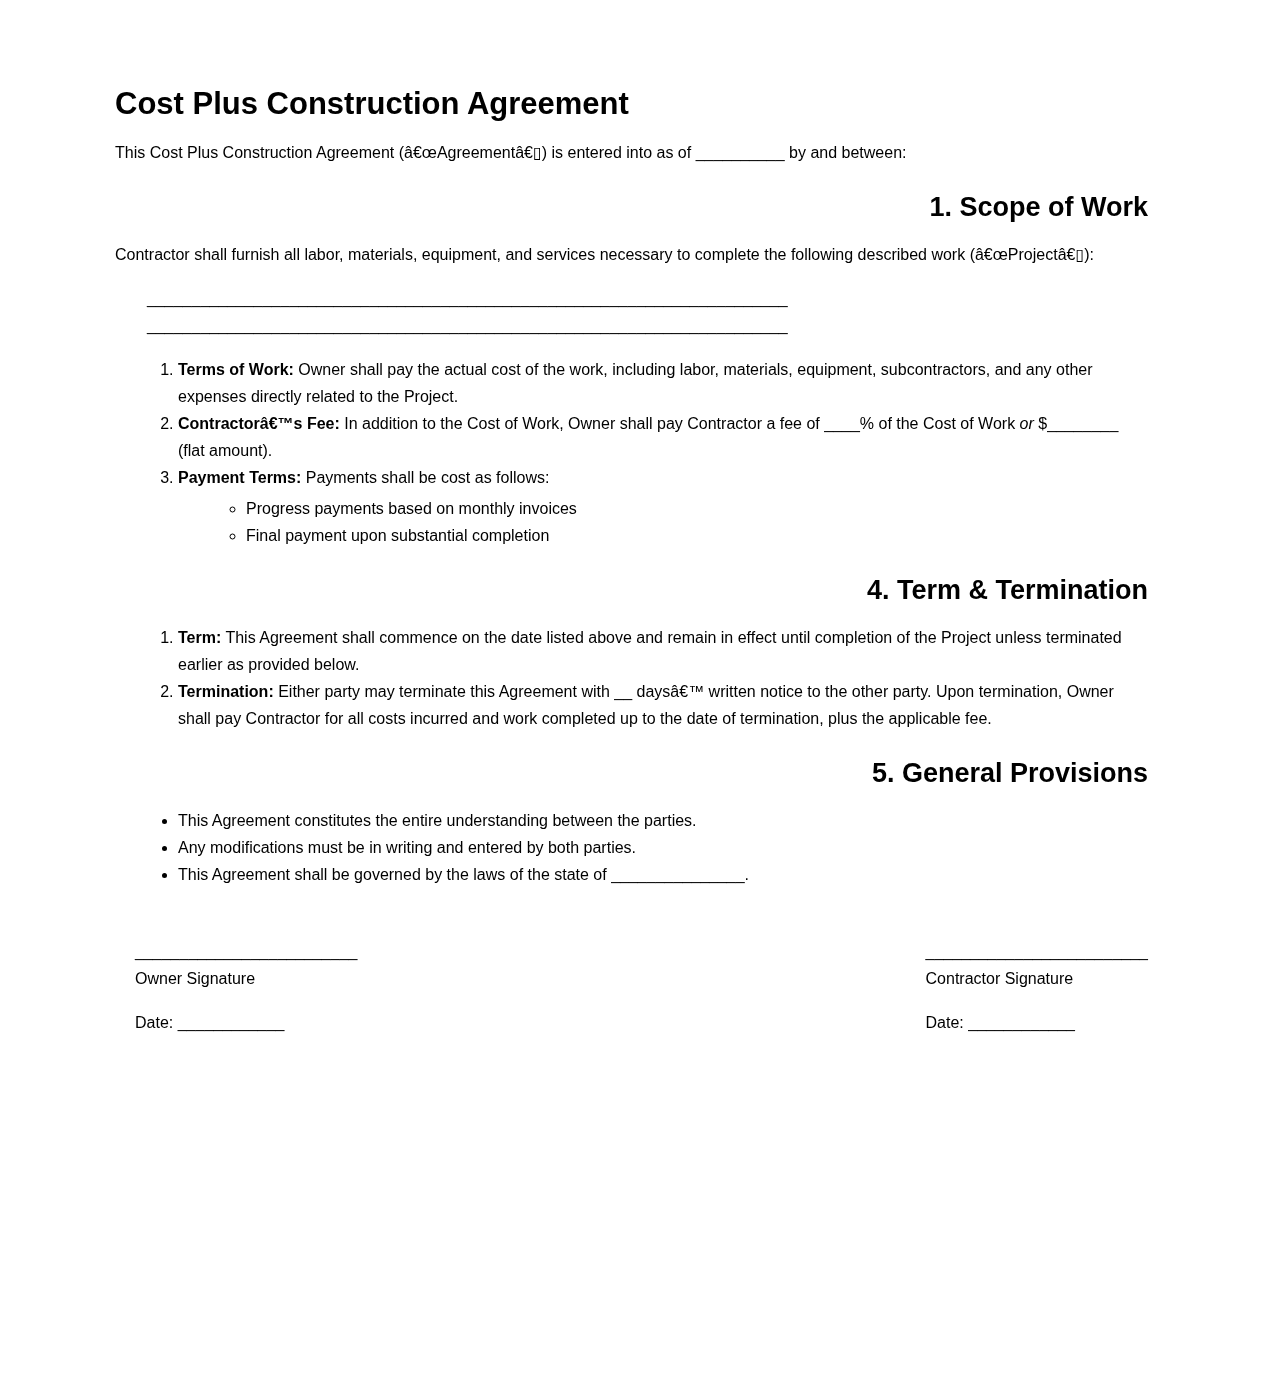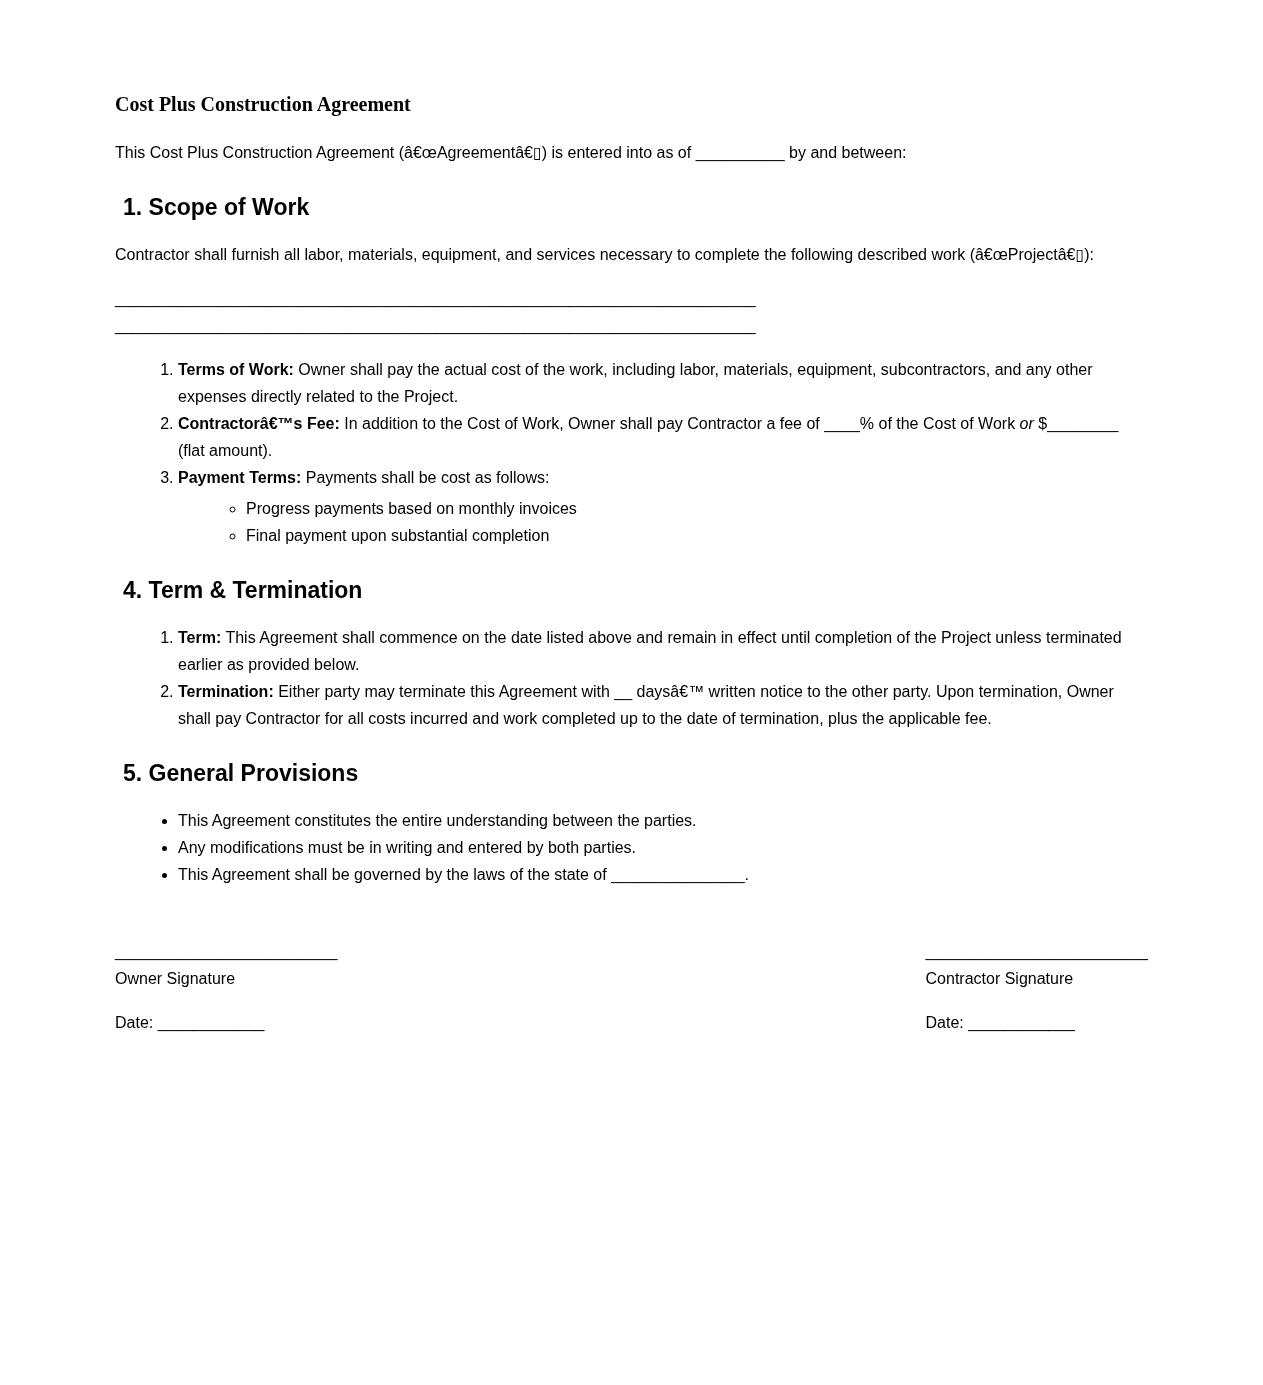--- a/index.html
+++ b/index.html
@@ -8,45 +8,46 @@
     min-height: 1385px;
     box-sizing: border-box;
     padding: 74px 115px 96px 115px;
     background: #ffffff;
     color: #000000;
     font-family: "Liberation Sans", "DejaVu Sans", sans-serif;
     font-size: 16px;
     line-height: 27px;
   }
   h1 {
-    font-size: 20px;
+    font-size: 31px;
     line-height: 36px;
     font-weight: 700;
     margin: 12px 0 4px 0;
-    font-family: Liberation Serif, serif;
   }
   h2 {
-    font-size: 23px;
+    font-size: 27px;
     line-height: 27px;
     font-weight: 700;
-    margin: 28px 0 20px 8px;
+    margin: 28px 0 20px 0;
+    text-align: right;
   }
   p, .p { margin: 17px 0; }
   ul, ol { margin: 17px 0; padding-left: 63px; }
   ul { list-style-type: disc; }
   ol { list-style-type: decimal; }
   ul.sub-list { list-style-type: circle; margin: 4px; padding-left: 64px; }
   strong { font-weight: 700; }
   em { font-style: italic; }
   .blank-lines { margin: 17px 0; }
-  .blank-lines div { white-space: nowrap; }
+  .blank-lines div { white-space: nowrap; margin-left: 32px; }
   .signatures {
     display: flex;
     justify-content: space-between;
     margin-top: 50px;
+    margin-left: 20px;
   }
   .sig-col { white-space: nowrap; }
 </style>
 </head>
 <body>
 
 <main class="page">
 
   <h1>Cost Plus Construction Agreement</h1>
 

